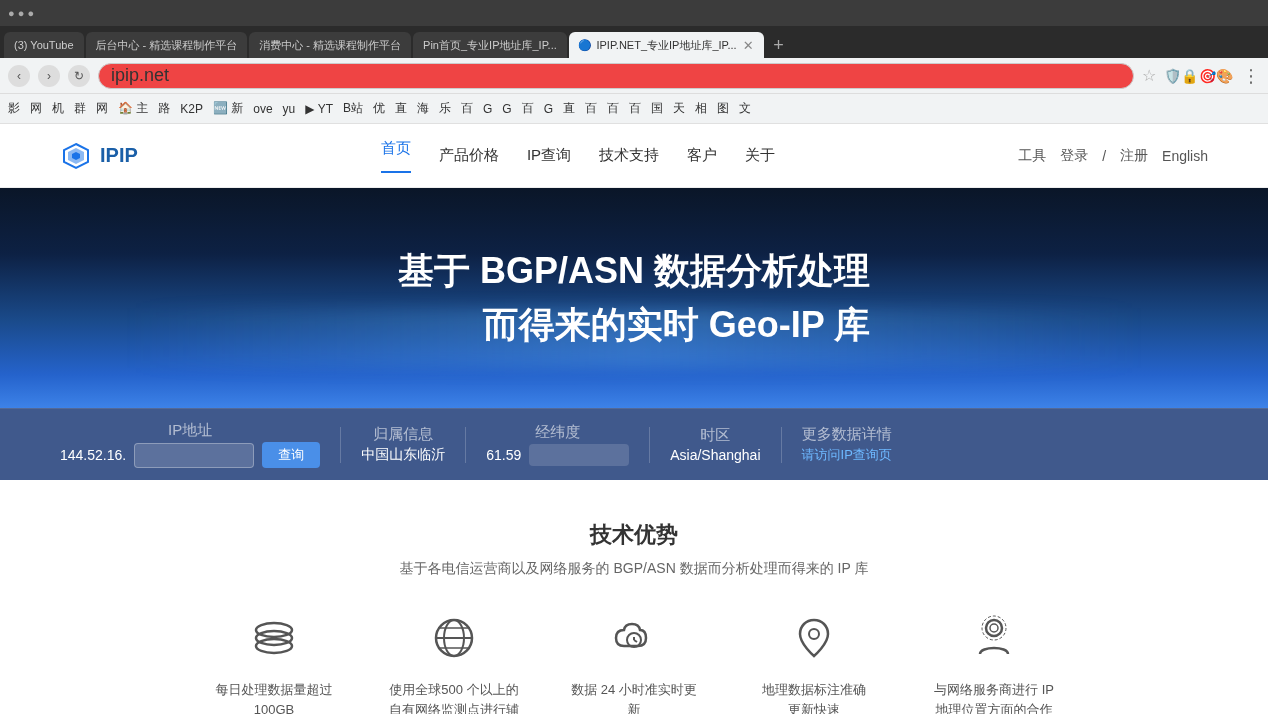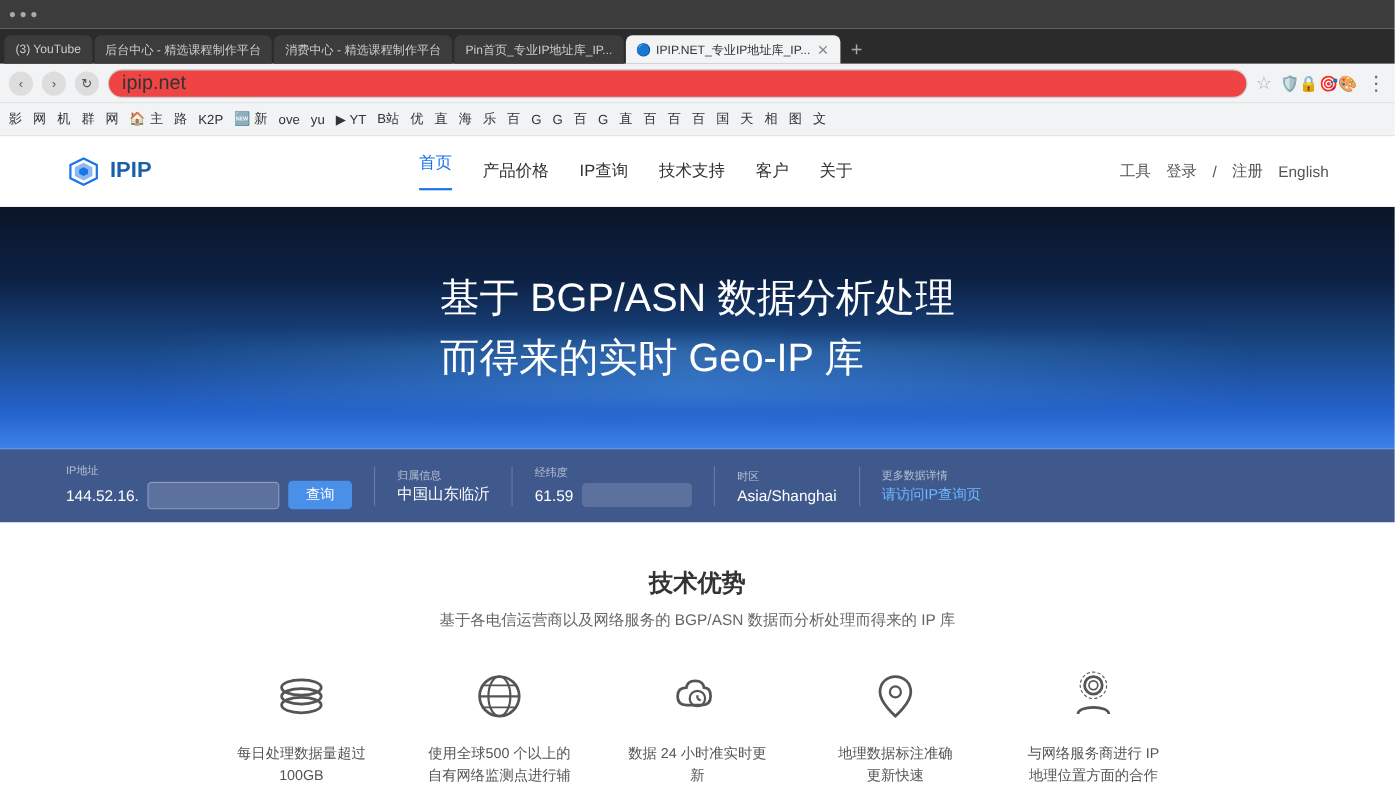--- a/index.html
+++ b/index.html
@@ -166,45 +166,46 @@
       position: absolute;
       bottom: 40px;
       left: 0;
       right: 0;
       height: 60px;
       background: linear-gradient(90deg, transparent 10%, rgba(100,180,255,0.3) 50%, transparent 90%);
       filter: blur(8px);
     }
     .hero-title {
       font-size: 36px;
-      font-weight: normal;
+      font-weight: bold;
       color: #fff;
-      text-align: left;
+      text-align: right;
       line-height: 1.5;
       position: relative;
       z-index: 1;
     }
 
     
     .ip-search-bar {
       background: rgba(30,60,120,0.85);
       padding: 12px 60px;
       display: flex;
       align-items: center;
       gap: 20px;
       border-top: 1px solid rgba(255,255,255,0.1);
     }
     .ip-field {
       display: flex;
       flex-direction: column;
       gap: 2px;
     }
     .ip-field-label {
-      font-size: 10px;
+      font-size: 15px;
       color: rgba(255,255,255,0.6);
+      text-align: center;
     }
     .ip-field-value {
       font-size: 14px;
       color: #fff;
       display: flex;
       align-items: center;
       gap: 8px;
     }
     .ip-search-input {
       background: rgba(255,255,255,0.15);

